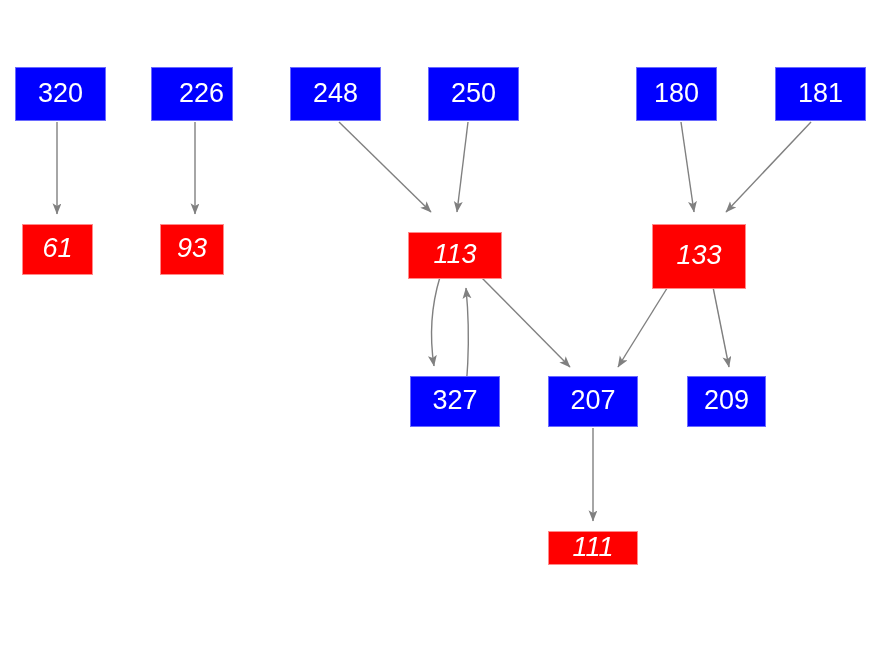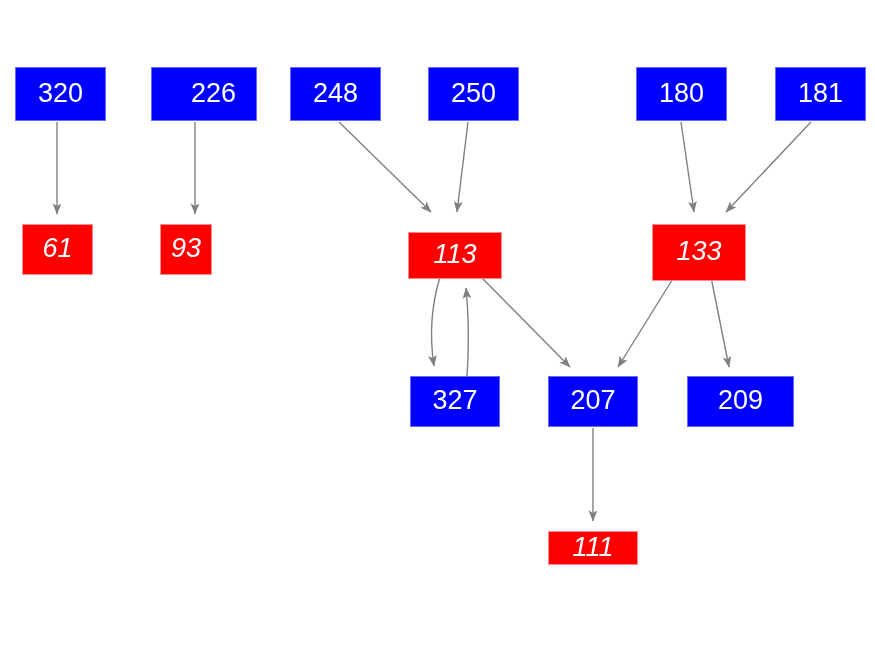--- a/index.html
+++ b/index.html
@@ -78,54 +78,54 @@
         <path d="M 674,277 L 618,367" fill="none" stroke="#808080" stroke-width="1.4" marker-end="url(#arrowhead)"></path>
         <path d="M 711,277 L 729,367" fill="none" stroke="#808080" stroke-width="1.4" marker-end="url(#arrowhead)"></path>
         <path d="M 593,428 L 593,521" fill="none" stroke="#808080" stroke-width="1.4" marker-end="url(#arrowhead)"></path>
       </g>
   </svg>
 
   <div id="nodes-layer">
       <div class="node blue" style="left: 15px; top: 67px; width: 91px; height: 54px;">
         <span class="node-label">320</span>
       </div>
-      <div class="node blue" style="left: 151px; top: 67px; width: 106px; height: 54px; padding-left: 19px;">
+      <div class="node blue" style="left: 151px; top: 67px; width: 82px; height: 54px; padding-left: 19px;">
         <span class="node-label">226</span>
       </div>
       <div class="node blue" style="left: 290px; top: 67px; width: 91px; height: 54px;">
         <span class="node-label">248</span>
       </div>
       <div class="node blue" style="left: 428px; top: 67px; width: 91px; height: 54px;">
         <span class="node-label">250</span>
       </div>
-      <div class="node blue" style="left: 636px; top: 67px; width: 91px; height: 54px;">
+      <div class="node blue" style="left: 636px; top: 67px; width: 81px; height: 54px;">
         <span class="node-label">180</span>
       </div>
       <div class="node blue" style="left: 775px; top: 67px; width: 91px; height: 54px;">
         <span class="node-label">181</span>
       </div>
       <div class="node red" style="left: 22px; top: 224px; width: 71px; height: 51px;">
         <span class="node-label">61</span>
       </div>
-      <div class="node red" style="left: 160px; top: 224px; width: 52px; height: 51px;">
+      <div class="node red" style="left: 160px; top: 224px; width: 64px; height: 51px;">
         <span class="node-label">93</span>
       </div>
       <div class="node red" style="left: 408px; top: 232px; width: 94px; height: 47px;">
         <span class="node-label">113</span>
       </div>
-      <div class="node red" style="left: 652px; top: 224px; width: 94px; height: 57px;">
+      <div class="node red" style="left: 652px; top: 224px; width: 94px; height: 65px;">
         <span class="node-label">133</span>
       </div>
       <div class="node blue" style="left: 410px; top: 376px; width: 90px; height: 51px;">
         <span class="node-label">327</span>
       </div>
       <div class="node blue" style="left: 548px; top: 376px; width: 90px; height: 51px;">
         <span class="node-label">207</span>
       </div>
-      <div class="node blue" style="left: 687px; top: 376px; width: 107px; height: 51px; align-items: center;">
+      <div class="node blue" style="left: 687px; top: 376px; width: 79px; height: 51px; align-items: center;">
         <span class="node-label">209</span>
       </div>
       <div class="node red" style="left: 548px; top: 531px; width: 90px; height: 34px;">
         <span class="node-label">111</span>
       </div>
     </div>
 
 </div>
 
 </body></html>

